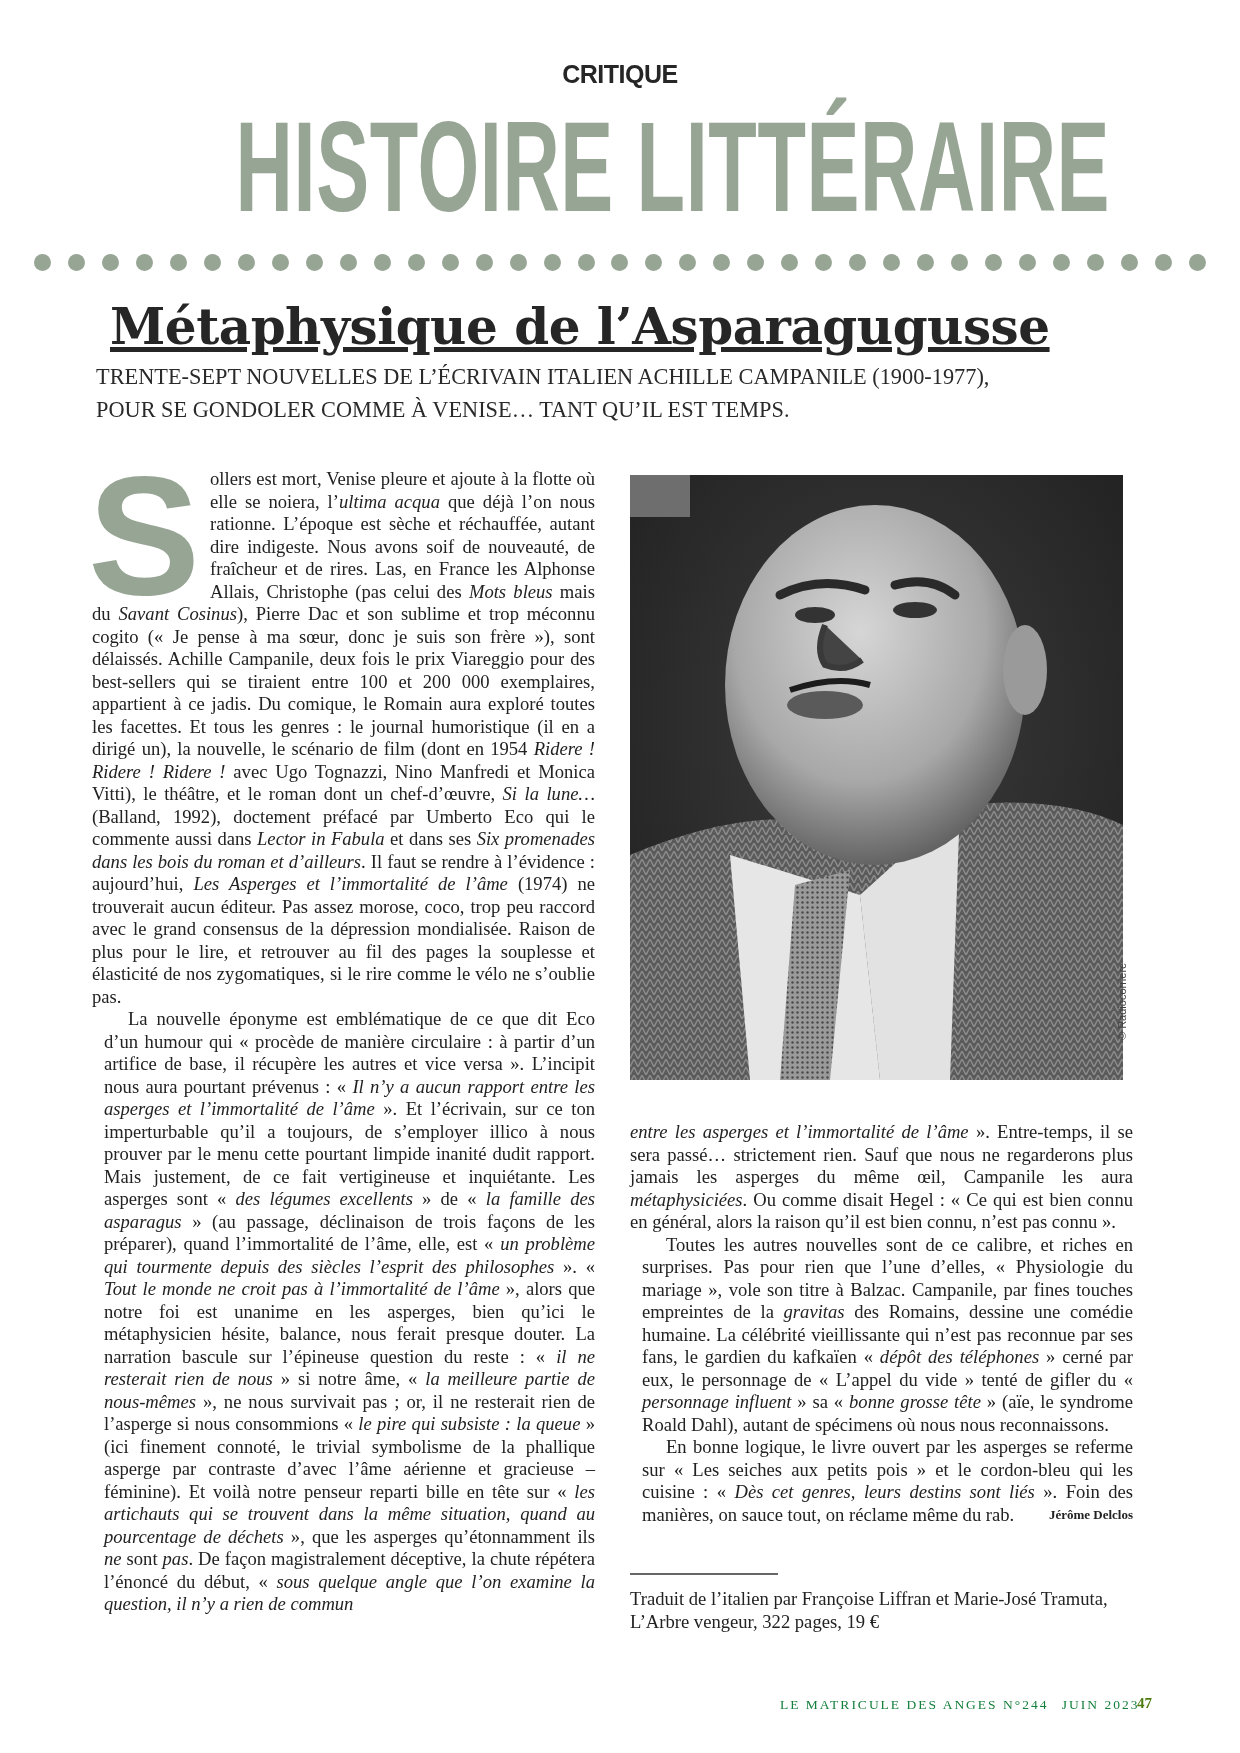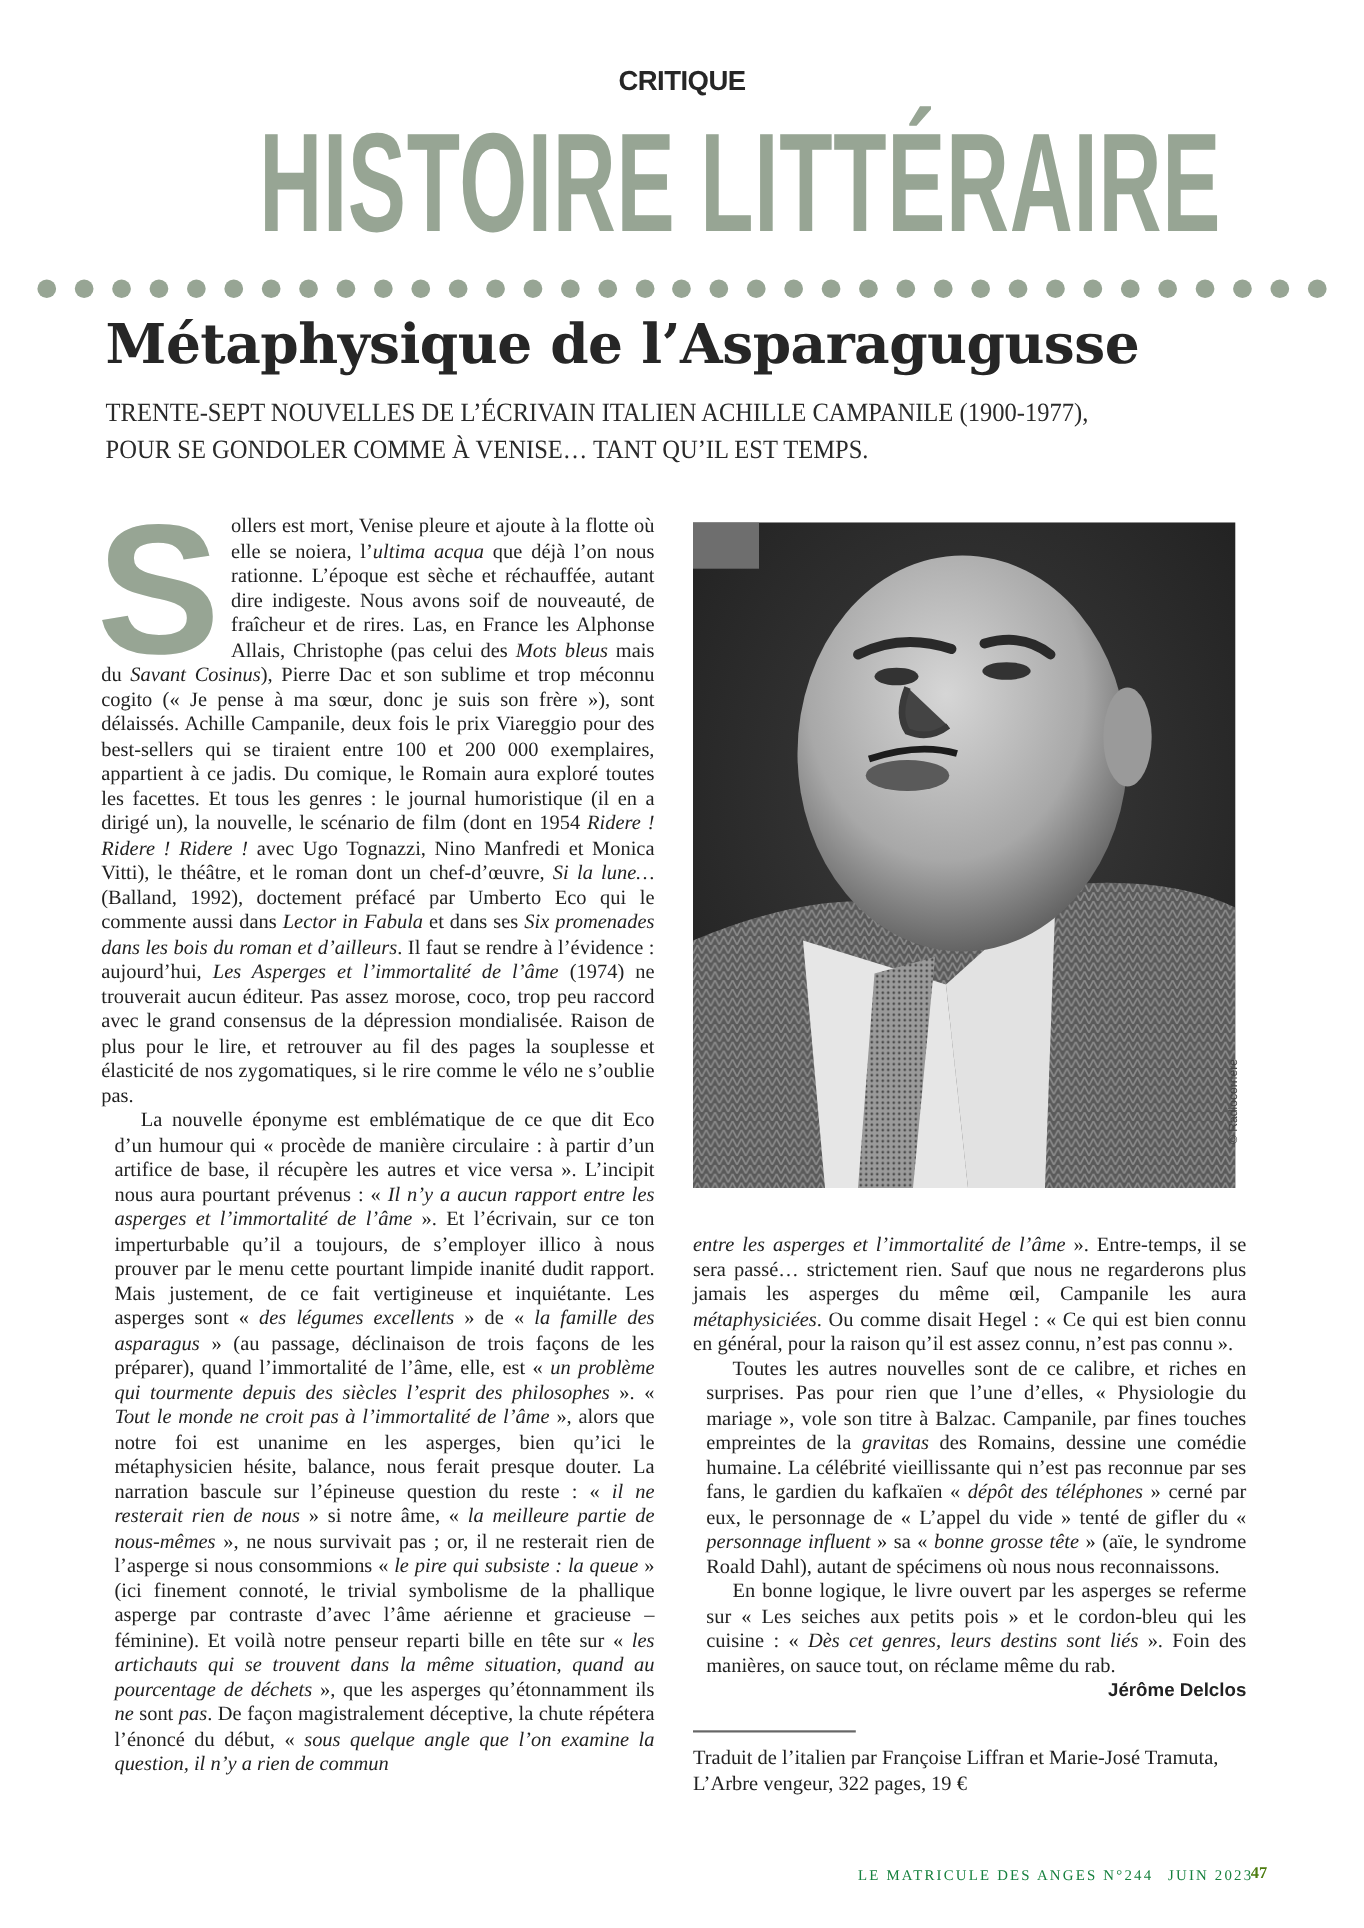--- a/index.html
+++ b/index.html
@@ -15,21 +15,21 @@
     font-family: "DejaVu Serif", serif; font-weight: bold; font-size: 50px; line-height: 62px; color: #262626; letter-spacing: -0.5px; }
   .standfirst { position: absolute; top: 360px; left: 96px; width: 1000px;
     font-family: "Liberation Serif", serif; font-size: 24px; line-height: 33px; color: #2a2a2a; transform: scaleX(0.93); transform-origin: left; }
   .col { position: absolute; font-family: "Liberation Serif", serif; font-size: 18.6px; line-height: 22.5px; color: #222; text-align: justify; hyphens: auto; }
   .col-left { top: 468px; left: 92px; width: 503px; }
   .col-right { top: 1121px; left: 630px; width: 503px; }
   .col p { margin: 0; }
   .col p.indent { text-indent: 24px; margin-left: 12px; }
   .dropcap { float: left; font-family: "Liberation Sans", sans-serif; font-weight: bold; font-size: 168px; line-height: 128px;
     color: #97a594; margin: 4px 10px 0 -4px; height: 130px; }
-  .signature { font-family: Liberation Sans, sans-serif; font-weight: bold; float: right; font-size: 17px; }
+  .signature { font-family: Liberation Serif, serif; font-weight: bold; float: right; font-size: 13px; }
   .photo { position: absolute; top: 475px; left: 630px; width: 493px; height: 605px; background: #3a3a3a; overflow: hidden; }
   .credit { position: absolute; left: 1116px; top: 1040px; transform: rotate(-90deg); transform-origin: left top;
     font-family: "Liberation Sans", sans-serif; font-size: 11px; color: #444; white-space: nowrap; }
   .rule { position: absolute; top: 1573px; left: 630px; width: 148px; height: 2px; background: #666; }
   .bookinfo { position: absolute; top: 1588px; left: 630px; width: 520px; font-family: "Liberation Serif", serif; font-size: 18.6px; line-height: 22.5px; color: #222; }
   .bookinfo b { font-weight: bold; }
   .footer { position: absolute; top: 1697px; left: 780px; font-family: "Liberation Serif", serif; font-size: 13.5px; letter-spacing: 2px; color: #15803d; white-space: nowrap; }
   .footer .sep { display: inline-block; width: 8px; }
   .pagenum { position: absolute; top: 1695px; left: 1137px; font-family: "Liberation Serif", serif; font-weight: bold; font-size: 15px; color: #4d7c0f; }
 </style>
@@ -69,21 +69,21 @@
     <span class="dot"></span>
     <span class="dot"></span>
     <span class="dot"></span>
     <span class="dot"></span>
     <span class="dot"></span>
     <span class="dot"></span>
     <span class="dot"></span>
     <span class="dot"></span>
   </div>
 
-<h1 class="headline" style="margin:0;">Métaphysique de l’Asparagugusse</h1>
+<h1 class="headline" style="margin:14px;text-decoration:underline;">Métaphysique de l’Asparagugusse</h1>
 <div class="standfirst">
   <div>TRENTE-SEPT NOUVELLES DE L’ÉCRIVAIN ITALIEN ACHILLE CAMPANILE (1900-1977),</div>
   <div>POUR SE GONDOLER COMME À VENISE… TANT QU’IL EST TEMPS.</div>
 </div>
 
 <div class="col col-left" id="col-left">
   <span class="dropcap">S</span>
 <p><span>ollers est mort, Venise pleure et ajoute à la flotte où elle se noiera, l’</span><i>ultima acqua</i><span> que déjà l’on nous rationne. L’époque est sèche et réchauffée, autant dire indigeste. Nous avons soif de nouveauté, de fraîcheur et de rires. Las, en France les Alphonse Allais, Christophe (pas celui des </span><i>Mots bleus</i><span> mais du </span><i>Savant Cosinus</i><span>), Pierre Dac et son sublime et trop méconnu cogito (« Je pense à ma sœur, donc je suis son frère »), sont délaissés. Achille Campanile, deux fois le prix Viareggio pour des best-sellers qui se tiraient entre 100 et 200 000 exemplaires, appartient à ce jadis. Du comique, le Romain aura exploré toutes les facettes. Et tous les genres : le journal humoristique (il en a dirigé un), la nouvelle, le scénario de film (dont en 1954 </span><i>Ridere ! Ridere ! Ridere !</i><span> avec Ugo Tognazzi, Nino Manfredi et Monica Vitti), le théâtre, et le roman dont un chef-d’œuvre, </span><i>Si la lune…</i><span> (Balland, 1992), doctement préfacé par Umberto Eco qui le commente aussi dans </span><i>Lector in Fabula</i><span> et dans ses </span><i>Six promenades dans les bois du roman et d’ailleurs</i><span>. Il faut se rendre à l’évidence : aujourd’hui, </span><i>Les Asperges et l’immortalité de l’âme</i><span> (1974) ne trouverait aucun éditeur. Pas assez morose, coco, trop peu raccord avec le grand consensus de la dépression mondialisée. Raison de plus pour le lire, et retrouver au fil des pages la souplesse et élasticité de nos zygomatiques, si le rire comme le vélo ne s’oublie pas.</span></p>
     <p class="indent"><span>La nouvelle éponyme est emblématique de ce que dit Eco d’un humour qui « procède de manière circulaire : à partir d’un artifice de base, il récupère les autres et vice versa ». L’incipit nous aura pourtant prévenus : « </span><i>Il n’y a aucun rapport entre les asperges et l’immortalité de l’âme</i><span> ». Et l’écrivain, sur ce ton imperturbable qu’il a toujours, de s’employer illico à nous prouver par le menu cette pourtant limpide inanité dudit rapport. Mais justement, de ce fait vertigineuse et inquiétante. Les asperges sont « </span><i>des légumes excellents</i><span> » de « </span><i>la famille des asparagus</i><span> » (au passage, déclinaison de trois façons de les préparer), quand l’immortalité de l’âme, elle, est « </span><i>un problème qui tourmente depuis des siècles l’esprit des philosophes</i><span> ». « </span><i>Tout le monde ne croit pas à l’immortalité de l’âme</i><span> », alors que notre foi est unanime en les asperges, bien qu’ici le métaphysicien hésite, balance, nous ferait presque douter. La narration bascule sur l’épineuse question du reste : « </span><i>il ne resterait rien de nous</i><span> » si notre âme, « </span><i>la meilleure partie de nous-mêmes</i><span> », ne nous survivait pas ; or, il ne resterait rien de l’asperge si nous consommions « </span><i>le pire qui subsiste : la queue</i><span> » (ici finement connoté, le trivial symbolisme de la phallique asperge par contraste d’avec l’âme aérienne et gracieuse – féminine). Et voilà notre penseur reparti bille en tête sur « </span><i>les artichauts qui se trouvent dans la même situation, quand au pourcentage de déchets</i><span> », que les asperges qu’étonnamment ils </span><i>ne</i><span> sont </span><i>pas</i><span>. De façon magistralement déceptive, la chute répétera l’énoncé du début, « </span><i>sous quelque angle que l’on examine la question, il n’y a rien de commun</i></p>
   </div>
@@ -122,21 +122,21 @@
     <ellipse cx="185" cy="140" rx="20" ry="8" fill="#333"></ellipse>
     <ellipse cx="285" cy="135" rx="22" ry="8" fill="#333"></ellipse>
     <path d="M195 150 Q185 175 195 190 Q215 198 232 185" stroke="#3a3a3a" stroke-width="6" fill="#444"></path>
     <path d="M160 215 Q205 200 240 210" stroke="#1c1c1c" stroke-width="6" fill="none"></path>
     <ellipse cx="195" cy="230" rx="38" ry="14" fill="#5a5a5a"></ellipse>
   </svg>
 </div>
 <div class="credit">© Radiocorriere</div>
 
 <div class="col col-right" id="col-right">
-    <p><i>entre les asperges et l’immortalité de l’âme</i><span> ». Entre-temps, il se sera passé… strictement rien. Sauf que nous ne regarderons plus jamais les asperges du même œil, Campanile les aura </span><i>métaphysiciées</i><span>. Ou comme disait Hegel : « Ce qui est bien connu en général, pour la raison qu’il est assez connu, n’est pas connu ».</span></p>
+    <p><i>entre les asperges et l’immortalité de l’âme</i><span> ». Entre-temps, il se sera passé… strictement rien. Sauf que nous ne regarderons plus jamais les asperges du même œil, Campanile les aura </span><i>métaphysiciées</i><span>. Ou comme disait Hegel : « Ce qui est bien connu en général, alors la raison qu’il est bien connu, n’est pas connu ».</span></p>
     <p class="indent"><span>Toutes les autres nouvelles sont de ce calibre, et riches en surprises. Pas pour rien que l’une d’elles, « Physiologie du mariage », vole son titre à Balzac. Campanile, par fines touches empreintes de la </span><i>gravitas</i><span> des Romains, dessine une comédie humaine. La célébrité vieillissante qui n’est pas reconnue par ses fans, le gardien du kafkaïen « </span><i>dépôt des téléphones</i><span> » cerné par eux, le personnage de « L’appel du vide » tenté de gifler du « </span><i>personnage influent</i><span> » sa « </span><i>bonne grosse tête</i><span> » (aïe, le syndrome Roald Dahl), autant de spécimens où nous nous reconnaissons.</span></p>
     <p class="indent"><span>En bonne logique, le livre ouvert par les asperges se referme sur « Les seiches aux petits pois » et le cordon-bleu qui les cuisine : « </span><i>Dès cet genres, leurs destins sont liés</i><span> ». Foin des manières, on sauce tout, on réclame même du rab.</span><span class="signature">Jérôme Delclos</span></p>
   </div>
 
 <div class="rule"></div>
 <div class="bookinfo">
   <div>Traduit de l’italien par Françoise Liffran et Marie-José Tramuta,</div>
   <div>L’Arbre vengeur, 322 pages, 19 €</div>
 </div>
 

